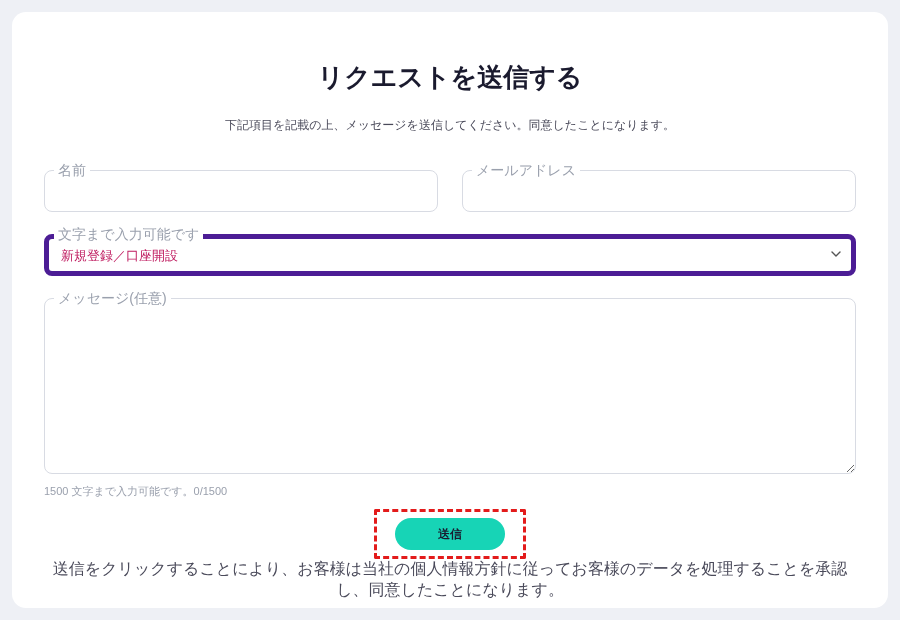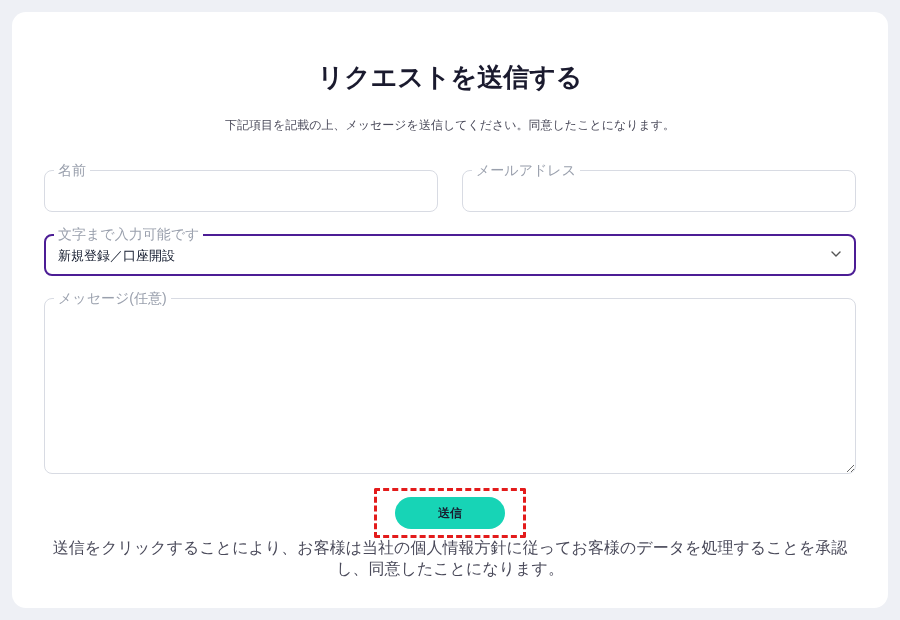--- a/index.html
+++ b/index.html
@@ -60,25 +60,25 @@
       color: #333;
       outline: none;
       background: #fff;
     }
     .select-wrap {
       position: relative;
     }
     .select-input {
       width: 100%;
       height: 42px;
-      border: 2px solid #4c1d95;
+      border: 5px solid #4c1d95;
       border-radius: 8px;
       padding: 0 36px 0 12px;
       font-size: 13px;
-      color: #0f172a;
+      color: #be185d;
       background: #fff;
       appearance: none;
       outline: none;
       cursor: pointer;
     }
     .select-caret {
       position: absolute;
       right: 14px;
       top: 50%;
       transform: translateY(-50%);
@@ -159,20 +159,21 @@
             <path d="M2 4 L6 8 L10 4" fill="none" stroke="#555" stroke-width="1.4" stroke-linecap="round" stroke-linejoin="round"></path>
           </svg>
       </span>
     </div>
   </div>
 
   <div class="row" style="margin-bottom:8px;">
     <div class="field">
       <span class="field-label">メッセージ(任意)</span>
       <textarea class="textarea-input" style=""></textarea>
+      <div class="counter">1500 文字まで入力可能です。0/1500</div>
     </div>
   </div>
 
   <div class="submit-row">
     <div class="submit-highlight">
       <button class="submit-btn">送信</button>
     </div>
   </div>
 
   <p class="consent">送信をクリックすることにより、お客様は当社の個人情報方針に従ってお客様のデータを処理することを承認し、同意したことになります。</p>

